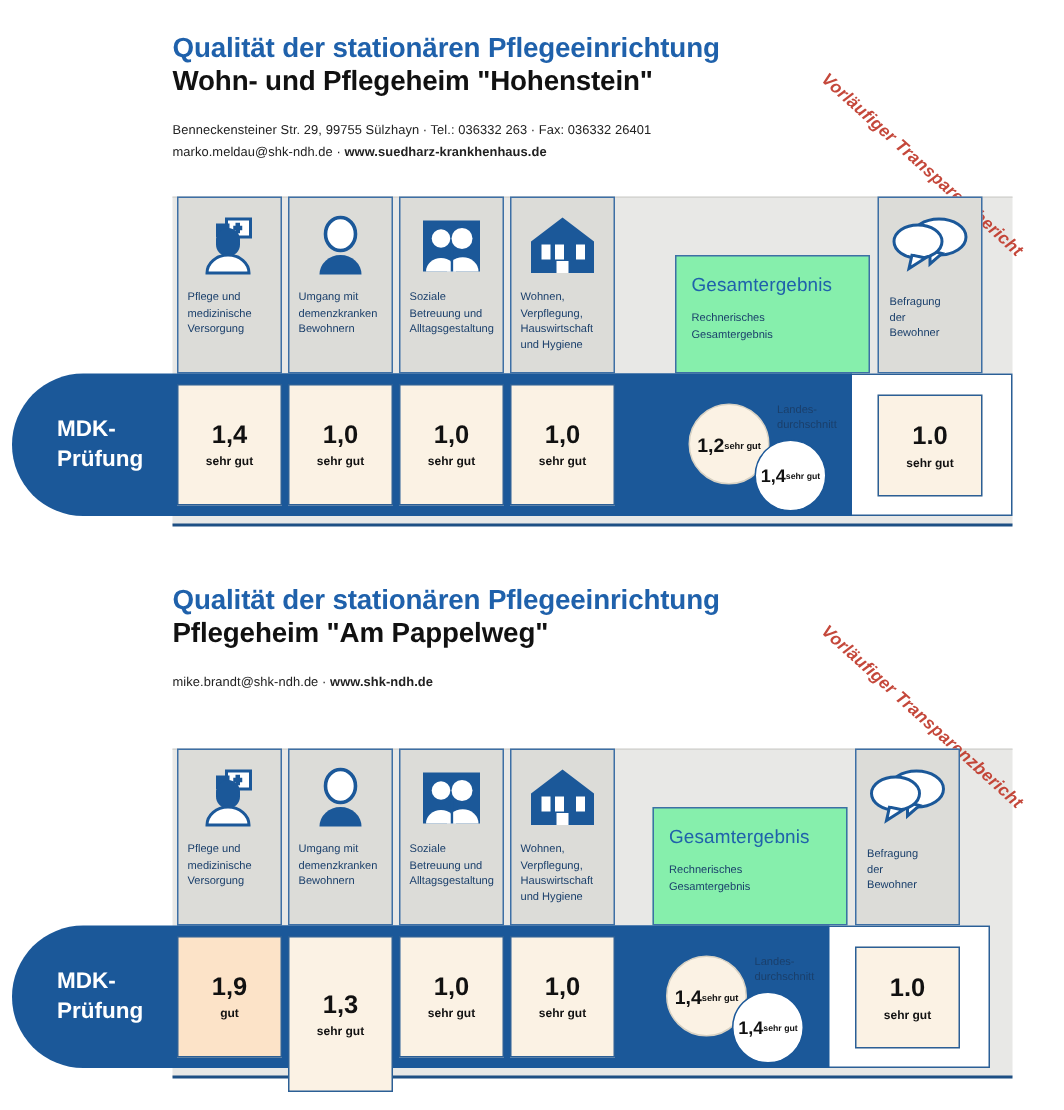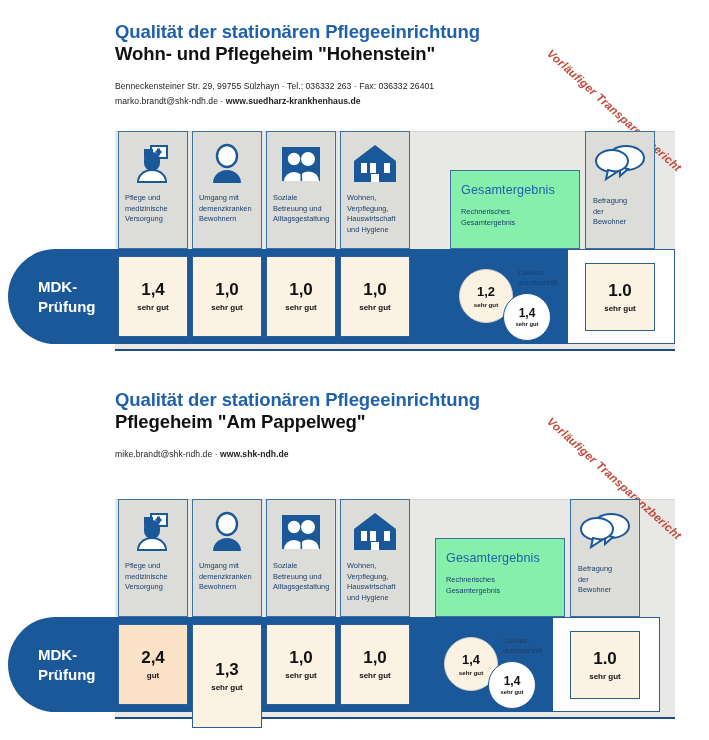--- a/index.html
+++ b/index.html
@@ -134,21 +134,21 @@
     display:flex;flex-direction:column;align-items:center;justify-content:center;
   }
   .score .val{font-size:17px;font-weight:bold;color:#111;line-height:1;}
   .score .txt{font-size:8px;font-weight:bold;color:#111;margin-top:5px;}
   .score.warn{background:#fce3c8;}
 
   
   .circ{
     position:absolute;border-radius:50%;
     background:#fbf2e4;
-    display:flex;flex-direction:column;align-items:center;justify-content:center;
+    display:flex;flex-direction:row;align-items:center;justify-content:center;
   }
   .circ.big{width:52px;height:52px;border:1px solid #d8d2c4;}
   .circ.big .val{font-size:13px;font-weight:bold;color:#111;line-height:1;}
   .circ.big .txt{font-size:6.2px;font-weight:bold;color:#111;margin-top:3px;}
   .circ.small{width:46px;height:46px;border:1.3px solid #1b5899;background:#ffffff;}
   .circ.small .val{font-size:12px;font-weight:bold;color:#111;line-height:1;}
   .circ.small .txt{font-size:5.8px;font-weight:bold;color:#111;margin-top:2px;}
   .lddur{
     position:absolute;font-size:7.4px;color:#1a3f6b;line-height:1.35;text-align:left;
   }
@@ -159,21 +159,21 @@
 <div class="report" id="report-0">
 
   <div class="greyband" style="top:118px;height:218px;"></div>
   <div class="bottomrule" style="top:336px;"></div>
 
   <div class="header">
     <div class="title-line1">Qualität der stationären Pflegeeinrichtung</div>
     <div class="title-line2">Wohn- und Pflegeheim "Hohenstein"</div>
     <div class="addr">
       <div>Benneckensteiner Str. 29, 99755 Sülzhayn · Tel.: 036332 263 · Fax: 036332 26401</div>
-      <div><span>marko.brandt@shk-ndh.de</span><span> · </span><b>www.suedharz-krankhenhaus.de</b></div>
+      <div><span>marko.meldau@shk-ndh.de</span><span> · </span><b>www.suedharz-krankhenhaus.de</b></div>
     </div>
   </div>
 
   <div class="stamp">
     <span>Vorläufiger Transparenzbericht</span>
   </div>
 
   <div class="cats">
     <div class="cat" style="left:0px;">
       <div class="icon">
@@ -427,21 +427,21 @@
 
   <div class="resultframe" style="left:118px;top:236px;width:542px;height:95px;"></div>
   <div class="pill" style="left:8px;top:236px;width:545px;height:95px;">
     <div class="pill-label">
       <div>MDK-</div>
       <div>Prüfung</div>
     </div>
   </div>
 
   <div class="score warn" style="left:118px;top:243px;height:81px;">
-    <div class="val">2,4</div>
+    <div class="val">1,9</div>
     <div class="txt">gut</div>
   </div>
   <div class="score" style="left:192px;top:243px;height:104px;">
     <div class="val">1,3</div>
     <div class="txt">sehr gut</div>
   </div>
   <div class="score" style="left:266px;top:243px;height:81px;">
     <div class="val">1,0</div>
     <div class="txt">sehr gut</div>
   </div>

